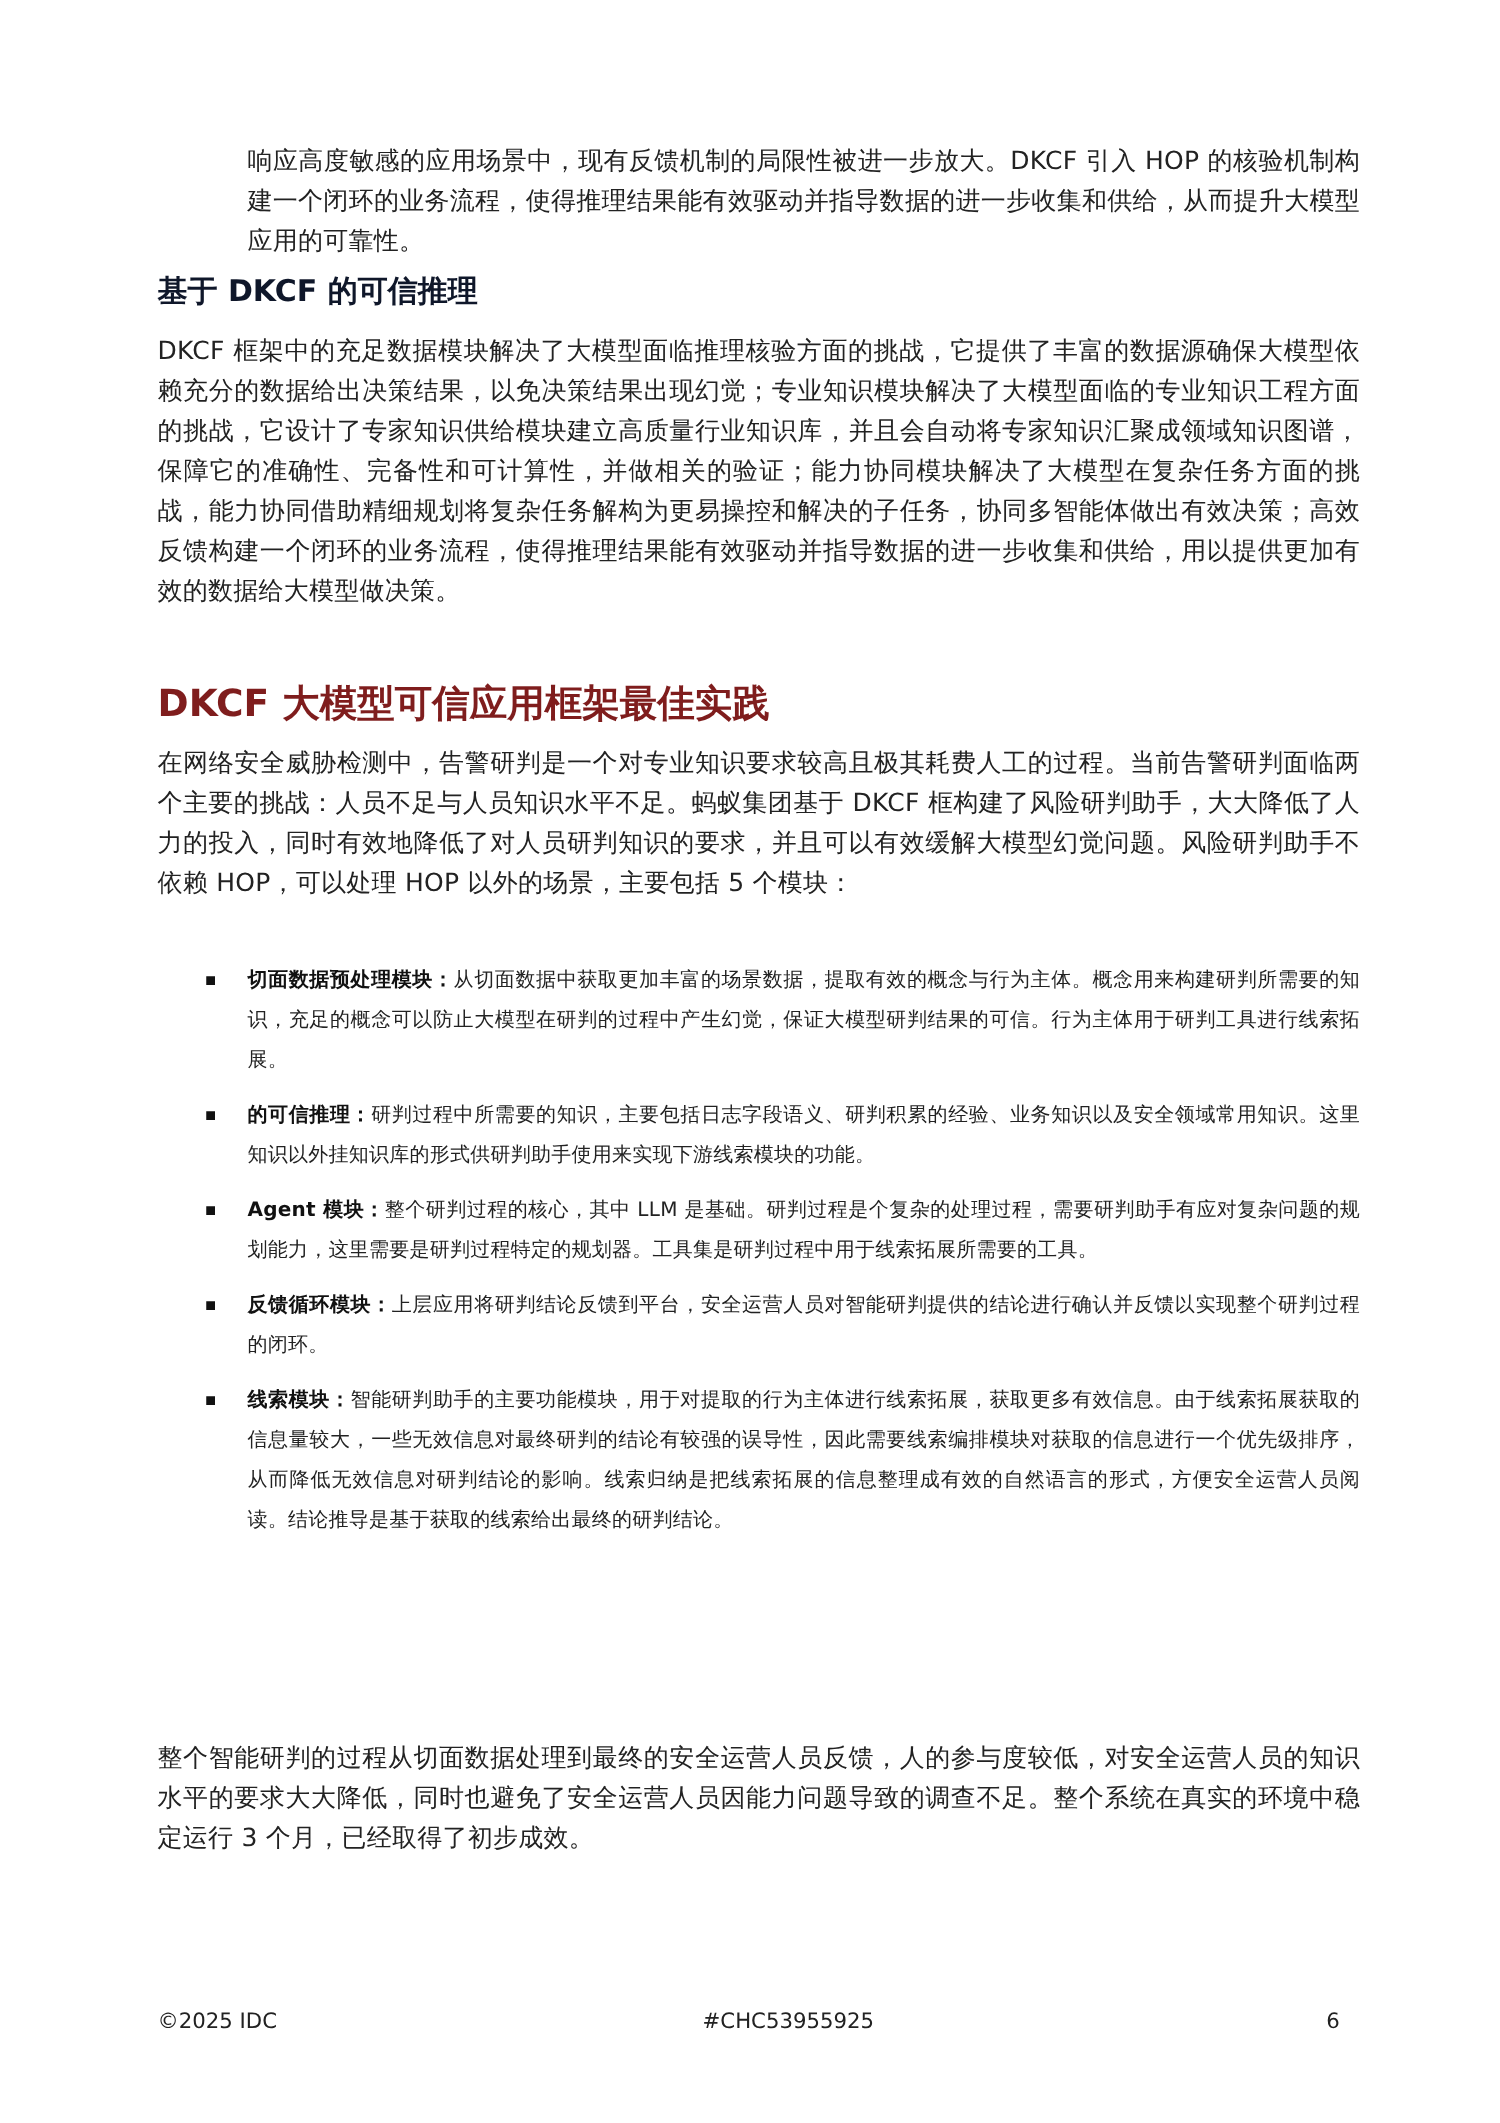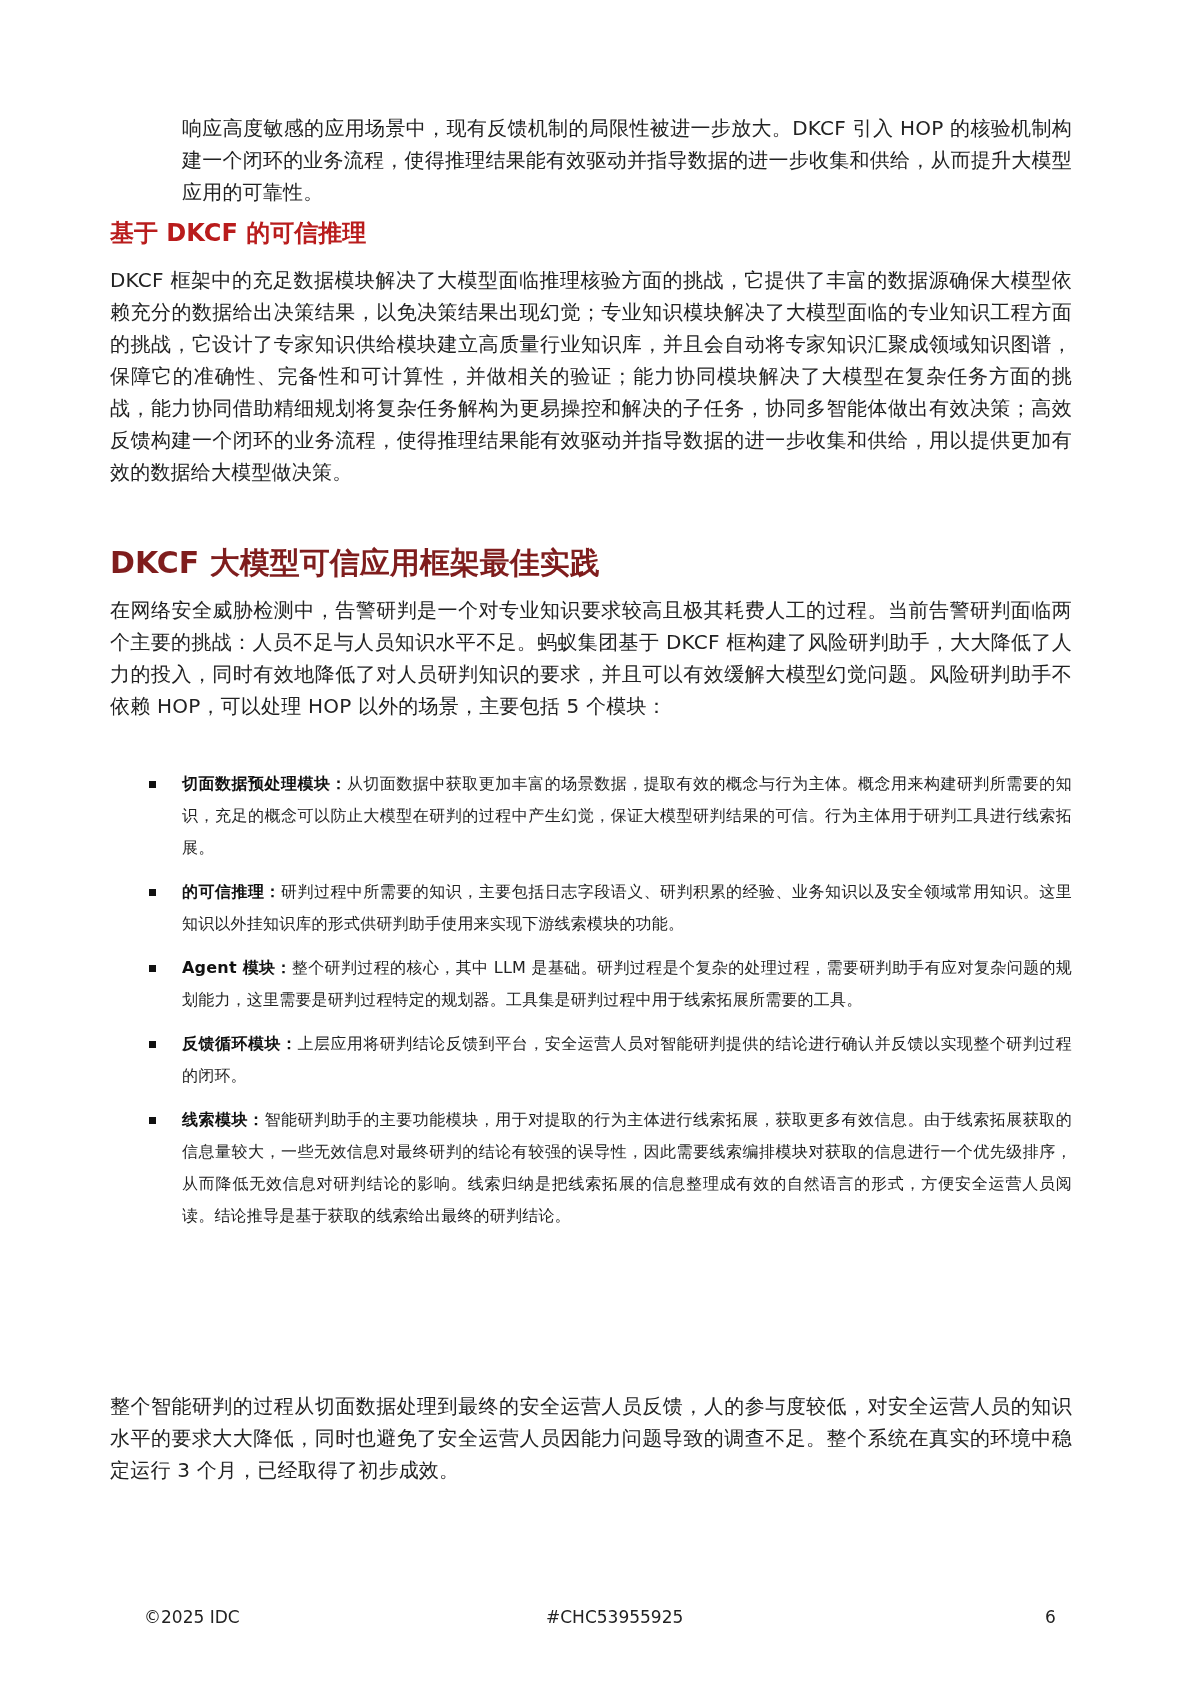--- a/index.html
+++ b/index.html
@@ -4,38 +4,38 @@
   <style>
     html, body { margin: 0; padding: 0; background: #ffffff; }
     body {
       width: 1200px;
       height: 1698px;
       position: relative;
       font-family: "DejaVu Sans", "Liberation Sans", sans-serif;
       color: #222222;
       overflow: hidden;
     }
-    .page { position: absolute; left: 0; top: 0; width: 1128px; height: 1698px; }
+    .page { position: absolute; left: 16px; top: 0; width: 1128px; height: 1698px; }
     .para {
       position: absolute;
       font-size: 20px;
       line-height: 32px;
       letter-spacing: 0.2px;
       margin: 0;
       text-align: justify;
     }
     .intro { left: 182px; top: 112px; width: 890px; }
     .h2 {
       position: absolute;
       left: 110px;
       top: 217px;
       font-size: 24px;
       font-weight: bold;
       margin: 0;
-      color: #b91c1c;
+      color: #0f172a;
     }
     .p1 { left: 110px; top: 264px; width: 962px; }
     .h1 {
       position: absolute;
       left: 110px;
       top: 543px;
       font-size: 30px;
       font-weight: bold;
       margin: 0;
       color: #7f1d1d;
@@ -69,21 +69,21 @@
     }
     .term { font-weight: bold; color: #111; }
     .p3 { left: 110px; top: 1390px; width: 962px; }
     .footer {
       position: absolute;
       top: 1607px;
       font-size: 17px;
       color: #222;
       margin: 0;
     }
-    .f-left { left: 110px; margin-left: 34px; }
+    .f-left { left: 110px; }
     .f-center { left: 546px; }
     .f-right { left: 1045px; }
   </style>
 </head>
 <body>
 
 <div class="page">
 
   <p class="para intro">响应高度敏感的应用场景中，现有反馈机制的局限性被进一步放大。DKCF 引入 HOP 的核验机制构建一个闭环的业务流程，使得推理结果能有效驱动并指导数据的进一步收集和供给，从而提升大模型应用的可靠性。</p>
 

